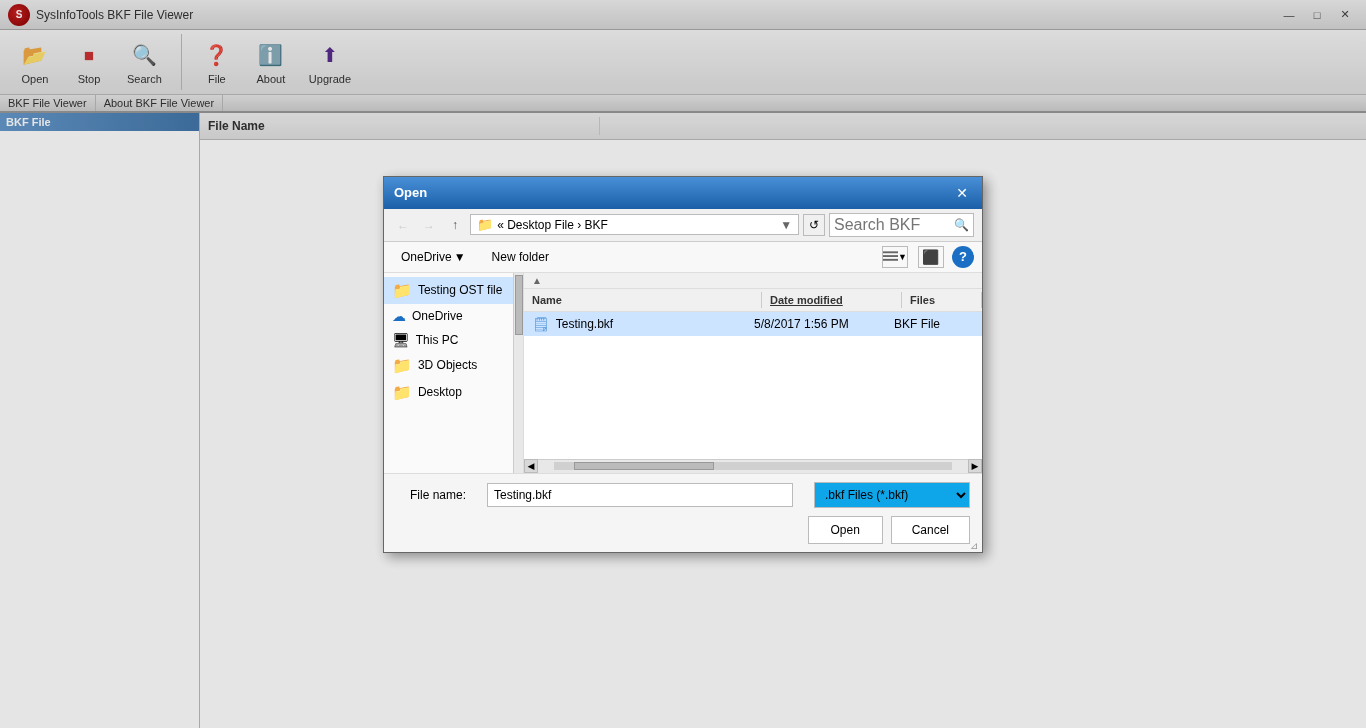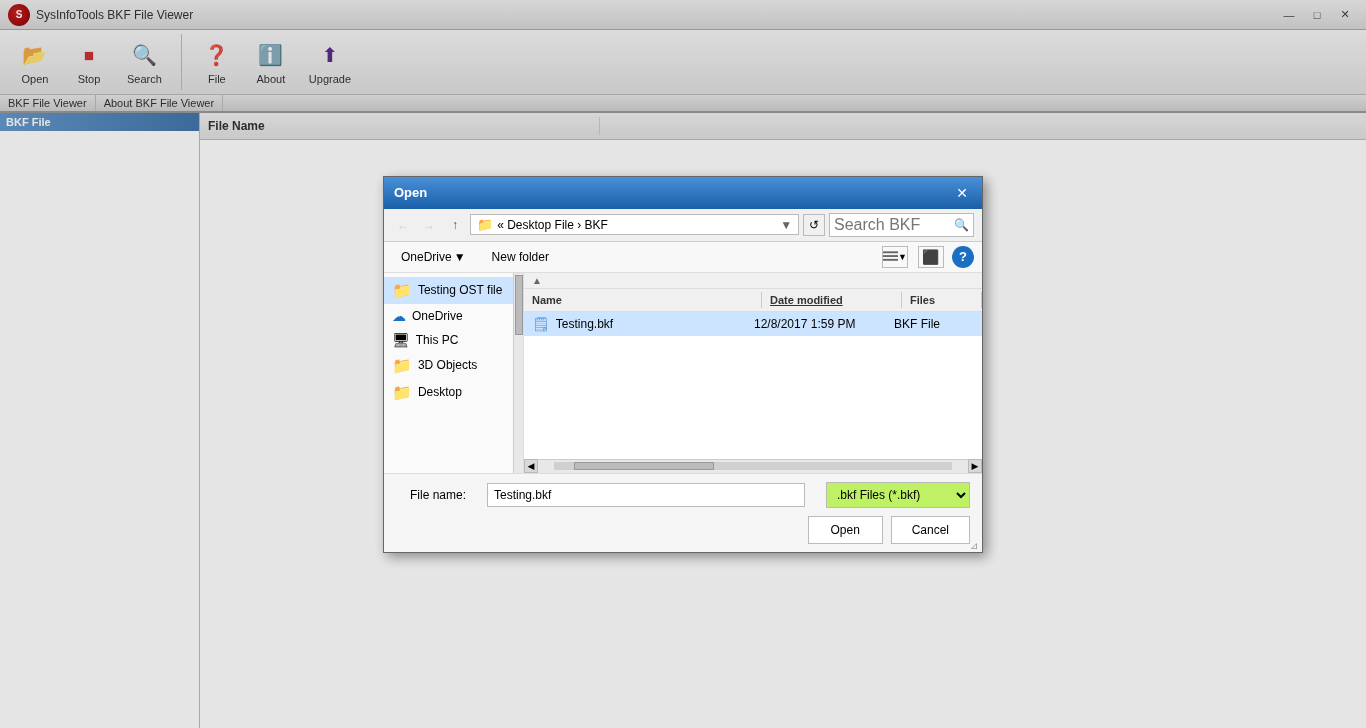--- a/index.html
+++ b/index.html
@@ -337,22 +337,22 @@
       flex: 1;
       border: 1px solid #bbb;
       padding: 4px 6px;
       font-size: 12px;
       outline: none;
     }
     .filetype-select {
       padding: 4px 6px;
       font-size: 12px;
       border: 1px solid #bbb;
-      background: #bef264;
-      width: 144px;
+      background: #0ea5e9;
+      width: 156px;
     }
     .dialog-buttons {
       display: flex; gap: 8px; justify-content: flex-end;
     }
     .btn-open {
       padding: 6px 20px;
       background: #fff;
       border: 1px solid #bbb;
       cursor: pointer; font-size: 12px;
       min-width: 75px;
@@ -544,21 +544,21 @@
         <div class="file-list-header">
           <div class="file-list-col col-name">Name</div>
           <div class="file-list-col col-date">Date modified</div>
           <div class="file-list-col col-type">Files</div>
         </div>
 
         <div class="file-list-content">
           <div class="file-row selected">
             <span class="file-icon">🗒</span>
             <span class="file-name">Testing.bkf</span>
-            <span class="file-date">12/8/2017 1:59 PM</span>
+            <span class="file-date">5/8/2017 1:56 PM</span>
             <span class="file-type">BKF File</span>
           </div>
         </div>
 
         <div class="dialog-hscroll">
           <div class="scroll-arrow">◀</div>
           <div class="scroll-track">
             <div class="scroll-thumb"></div>
           </div>
           <div class="scroll-arrow">▶</div>

